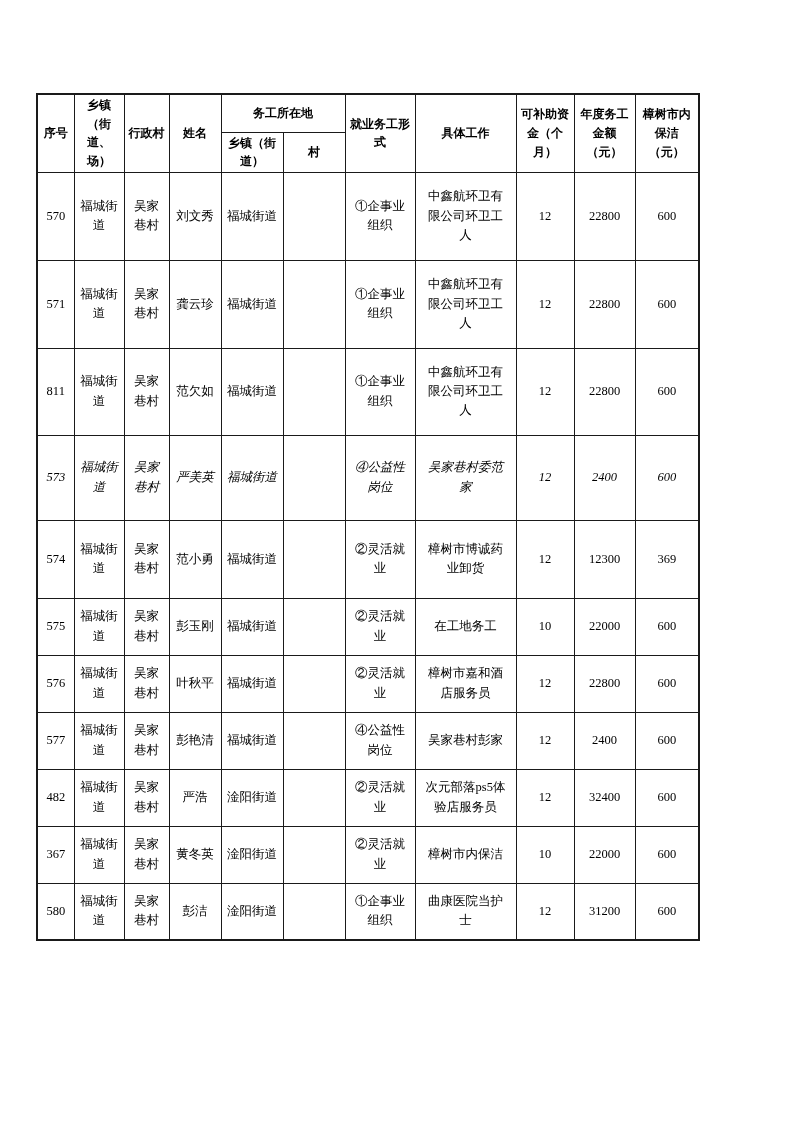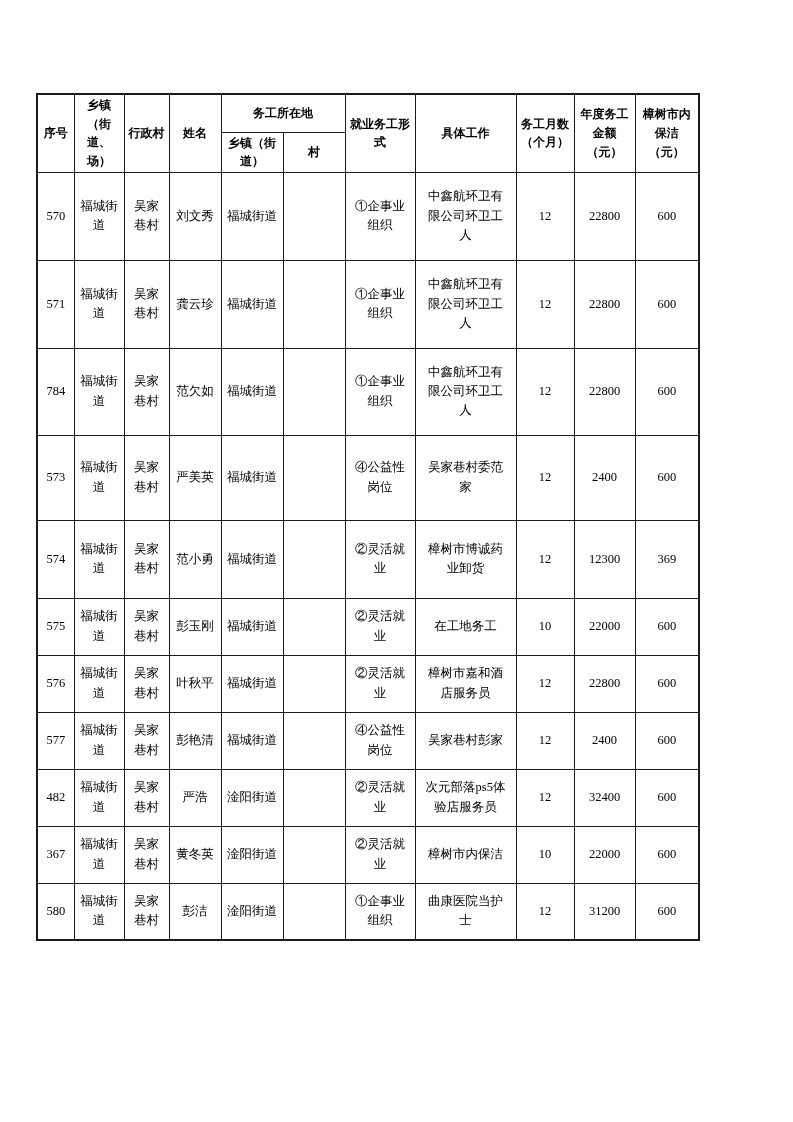--- a/index.html
+++ b/index.html
@@ -40,21 +40,21 @@
     font-size: 12.5px;
     font-weight: normal;
   }
   thead tr:nth-child(1) { height: 38px; }
   thead tr:nth-child(2) { height: 40px; }
   
   tbody tr { height: 57px; }
   tbody tr:nth-child(1) { height: 88px; }
   tbody tr:nth-child(2) { height: 88px; }
   tbody tr:nth-child(3) { height: 87px; }
-  tbody tr:nth-child(4) { height: 85px; }
+  tbody tr:nth-child(4) { height: 85px; font-style: italic; }
   tbody tr:nth-child(5) { height: 78px; }
   
   .sheet-table td:nth-child(8) { padding: 1px 10px; }
   .sheet-table td:nth-child(2) { padding: 1px 4px; }
 </style>
 </head>
 <body>
 
 <table class="sheet-table">
   <colgroup>
@@ -72,21 +72,21 @@
   </colgroup>
   <thead>
     <tr>
       <th rowspan="2">序号</th>
       <th rowspan="2">乡镇（街道、场）</th>
       <th rowspan="2">行政村</th>
       <th rowspan="2">姓名</th>
       <th colspan="2">务工所在地</th>
       <th rowspan="2">就业务工形式</th>
       <th rowspan="2">具体工作</th>
-      <th rowspan="2">务工月数（个月）</th>
+      <th rowspan="2">可补助资金（个月）</th>
       <th rowspan="2">年度务工金额（元）</th>
       <th rowspan="2">樟树市内保洁（元）</th>
     </tr>
     <tr>
       <th>乡镇（街道）</th>
       <th>村</th>
     </tr>
   </thead>
   <tbody>
       <tr>
@@ -109,21 +109,21 @@
         <td>龚云珍</td>
         <td>福城街道</td>
         <td></td>
         <td>①企事业组织</td>
         <td>中鑫航环卫有限公司环卫工人</td>
         <td>12</td>
         <td>22800</td>
         <td>600</td>
       </tr>
       <tr>
-        <td>784</td>
+        <td>811</td>
         <td>福城街道</td>
         <td>吴家巷村</td>
         <td>范欠如</td>
         <td>福城街道</td>
         <td></td>
         <td>①企事业组织</td>
         <td>中鑫航环卫有限公司环卫工人</td>
         <td>12</td>
         <td>22800</td>
         <td>600</td>

